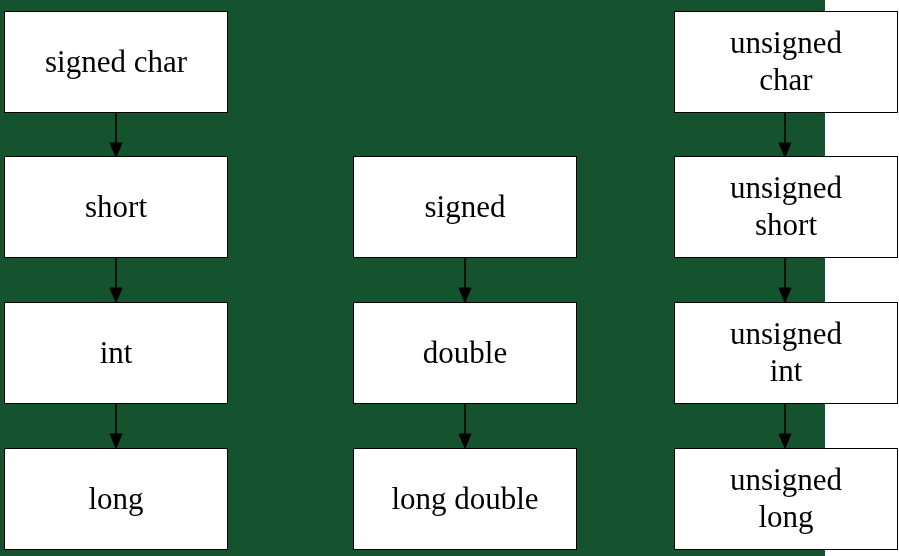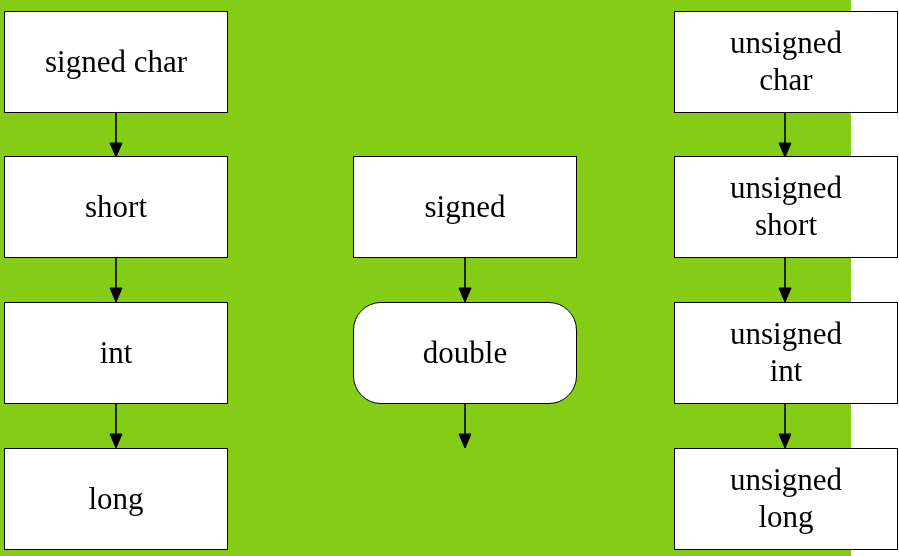--- a/index.html
+++ b/index.html
@@ -10,22 +10,21 @@
   body {
     width: 899px;
     height: 556px;
     overflow: hidden;
     font-family: "Liberation Serif", "DejaVu Serif", serif;
   }
   #diagram {
     position: relative;
     width: 825px;
     height: 556px;
-    background: #84cc16;
-    padding-left: 26px;
+    background: #14532d;
   }
   .node {
     position: absolute;
     box-sizing: border-box;
     background: #ffffff;
     border: 1px solid #000000;
     display: flex;
     align-items: center;
     justify-content: center;
     text-align: center;
@@ -99,22 +98,23 @@
   <div class="node" style="left:4px; top:11px; width:224px; height:102px;">signed char</div>
 
   <div class="node" style="left:4px; top:156px; width:224px; height:102px;">short</div>
 
   <div class="node" style="left:4px; top:302px; width:224px; height:102px;">int</div>
 
   <div class="node" style="left:4px; top:448px; width:224px; height:102px;">long</div>
 
   <div class="node" style="left:353px; top:156px; width:224px; height:102px;">signed</div>
 
-  <div class="node" style="left:353px; top:302px; width:224px; height:102px;border-radius:28px;">double</div>
+  <div class="node" style="left:353px; top:302px; width:224px; height:102px;">double</div>
 
+  <div class="node" style="left:353px; top:448px; width:224px; height:102px;">long double</div>
 
   <div class="node" style="left:674px; top:11px; width:224px; height:102px;">unsigned
 char</div>
 
   <div class="node" style="left:674px; top:156px; width:224px; height:102px;">unsigned
 short</div>
 
   <div class="node" style="left:674px; top:302px; width:224px; height:102px;">unsigned
 int</div>
 

